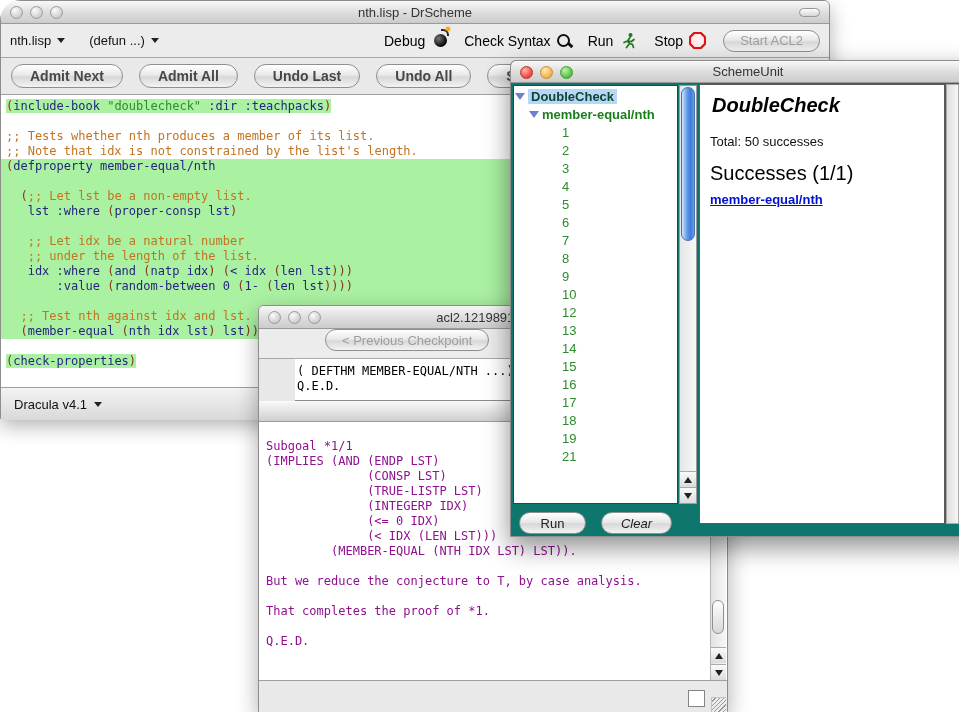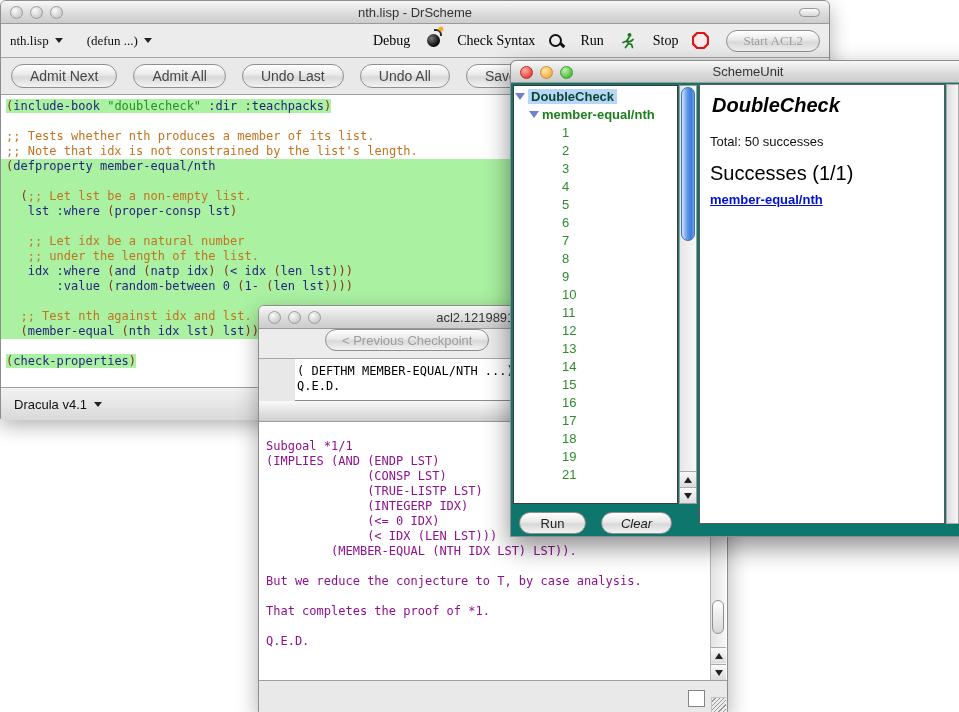--- a/index.html
+++ b/index.html
@@ -1,52 +1,52 @@
 <!DOCTYPE html>
 <html><head>
 <meta charset="utf-8">
 <style>
   html,body{margin:0;padding:0;background:#fff;}
   *{box-sizing:border-box;}
   .screen{position:relative;width:959px;height:712px;background:#ffffff;overflow:hidden;
-          font-family:"Liberation Sans",sans-serif;-webkit-font-smoothing:antialiased;}
+          font-family:"Liberation Sans",sans-serif;border-radius:21px;-webkit-font-smoothing:antialiased;}
 
   
   .window{position:absolute;background:#e8e8e8;border:1px solid #8d8d8d;border-radius:6px 6px 0 0;}
   .titlebar{height:23px;background:linear-gradient(#f8f8f8,#dcdcdc 55%,#cccccc);
             border-bottom:1px solid #9a9a9a;border-radius:5px 5px 0 0;
             position:relative;display:flex;align-items:center;}
   .titlebar .title{flex:1;text-align:center;font-size:13px;color:#343434;}
   .lights{position:absolute;left:9px;top:5px;display:flex;gap:7px;}
   .light{width:13px;height:13px;border-radius:50%;}
   .light.gray{background:radial-gradient(circle at 35% 30%,#fbfbfb,#cecece 70%,#bdbdbd);border:1px solid #9b9b9b;}
   .light.red{background:radial-gradient(circle at 35% 30%,#ffb3ad,#ee4d42 65%,#c2382e);border:1px solid #b5332a;}
   .light.yellow{background:radial-gradient(circle at 35% 30%,#ffeab0,#f7b44c 65%,#d89a2d);border:1px solid #c09137;}
   .light.green{background:radial-gradient(circle at 35% 30%,#c4f0b4,#58c444 65%,#3da22c);border:1px solid #3f9e31;}
   .pill{position:absolute;right:9px;top:7px;width:21px;height:9px;border:1px solid #979797;
         border-radius:5px;background:linear-gradient(#fdfdfd,#d6d6d6);}
 
   .aqua-btn{display:inline-flex;align-items:center;justify-content:center;height:22px;padding:0 16px;
             border:1px solid #8f8f8f;border-radius:11px;
             background:linear-gradient(#ffffff,#e9e9e9 45%,#d8d8d8 55%,#f3f3f3);
             font-size:13px;color:#222;white-space:nowrap;}
-  .aqua-btn.big{height:24px;border-radius:12px;font-size:14px;color:#474747;padding:0 18px;}
+  .aqua-btn.big{height:24px;border-radius:12px;font-size:14px;color:#474747;padding:0 18px;font-weight:bold;}
   .aqua-btn.disabled{color:#9e9e9e;}
 
   .tri{width:0;height:0;border-left:4px solid transparent;border-right:4px solid transparent;border-top:5px solid #222;}
   .grip{background:#ececec repeating-linear-gradient(135deg,rgba(0,0,0,0) 0 2px,#9a9a9a 2px 3px);
         border-left:1px solid #c2c2c2;border-top:1px solid #c2c2c2;}
 
   
   #main-win{left:0;top:0;width:830px;height:419px;z-index:1;box-shadow:0 7px 20px rgba(0,0,0,.30);}
   .mw-toolbar{height:34px;background:#ececec;border-bottom:1px solid #a6a6a6;
-              display:flex;align-items:center;padding:0 9px;font-size:13px;color:#111;font-family:Liberation Serif, serif;}
+              display:flex;align-items:center;padding:0 9px;font-size:13px;color:#111;}
   .menu-ctl{display:flex;align-items:center;gap:6px;margin-right:24px;cursor:default;}
   .mw-right{margin-left:auto;display:flex;align-items:center;gap:17px;font-size:14px;color:#000;}
-  .tool-item{display:flex;align-items:center;gap:14px;}
+  .tool-item{display:flex;align-items:center;gap:6px;}
 
   .bomb{position:relative;width:13px;height:13px;border-radius:50%;
         background:radial-gradient(circle at 35% 35%,#777,#000 72%);margin-left:3px;}
   .bomb::before{content:"";position:absolute;top:-5px;left:7px;width:6px;height:5px;
         border:2px solid #2a2a2a;border-bottom:none;border-left:none;border-radius:0 6px 0 0;}
   .bomb::after{content:"";position:absolute;top:-7px;left:12px;width:4px;height:4px;
         background:#ffae00;border-radius:50%;box-shadow:0 0 2px #ff6a00;}
   .mag{position:relative;width:14px;height:14px;}
   .mag::before{content:"";position:absolute;left:0;top:0;width:9px;height:9px;border:2px solid #111;border-radius:50%;}
   .mag::after{content:"";position:absolute;left:10px;top:10px;width:3px;height:6px;background:#111;
@@ -287,21 +287,20 @@
           <div class="tree-row case-row">1</div>
           <div class="tree-row case-row">2</div>
           <div class="tree-row case-row">3</div>
           <div class="tree-row case-row">4</div>
           <div class="tree-row case-row">5</div>
           <div class="tree-row case-row">6</div>
           <div class="tree-row case-row">7</div>
           <div class="tree-row case-row">8</div>
           <div class="tree-row case-row">9</div>
           <div class="tree-row case-row">10</div>
-          <div class="tree-row case-row">11</div>
           <div class="tree-row case-row">12</div>
           <div class="tree-row case-row">13</div>
           <div class="tree-row case-row">14</div>
           <div class="tree-row case-row">15</div>
           <div class="tree-row case-row">16</div>
           <div class="tree-row case-row">17</div>
           <div class="tree-row case-row">18</div>
           <div class="tree-row case-row">19</div>
           <div class="tree-row case-row">21</div>
         </div>

